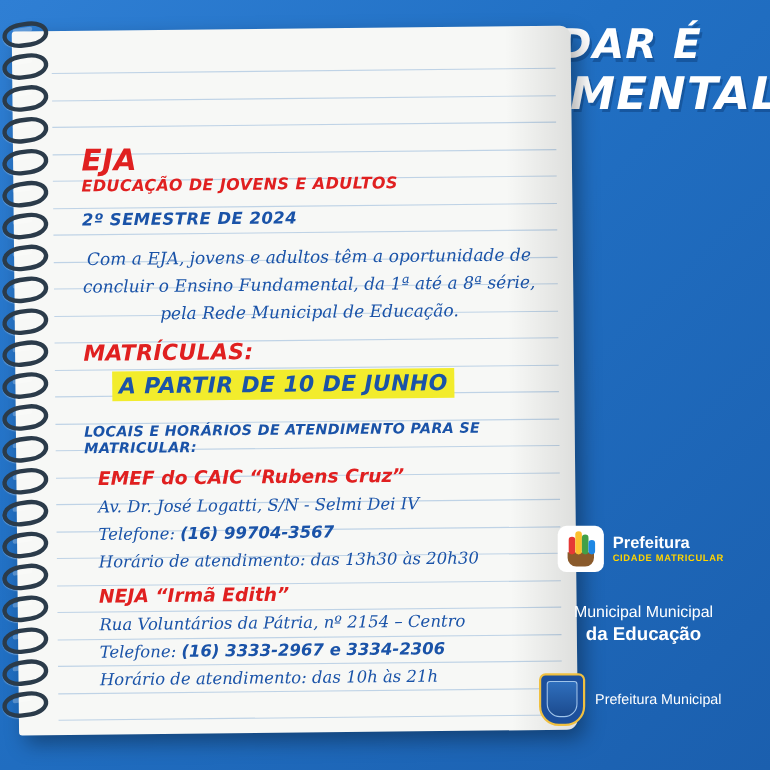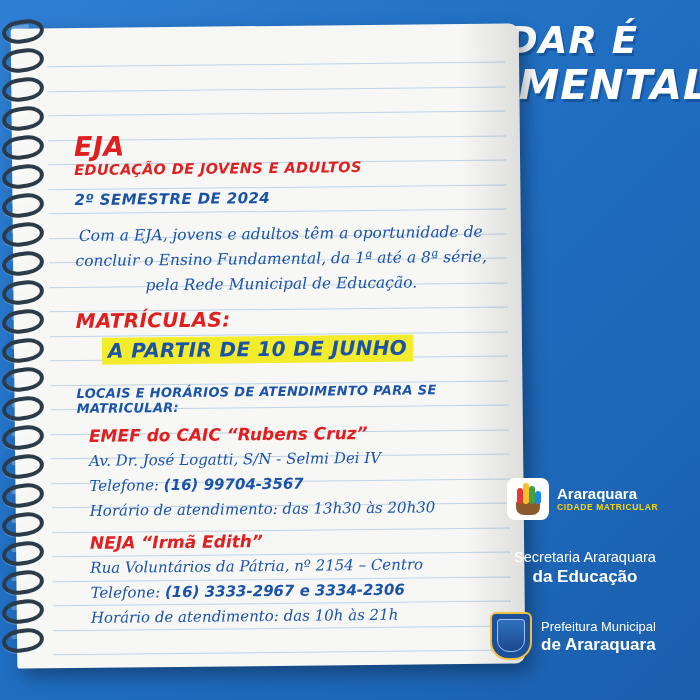--- a/index.html
+++ b/index.html
@@ -406,33 +406,32 @@
 
   <div class="edu-logo">
     <div class="edu-mark">
       <div class="cup"></div>
       <div class="p" style="left:10px;height:16px;background:#e53935;"></div>
       <div class="p" style="left:16px;height:21px;background:#fbc02d;"></div>
       <div class="p" style="left:22px;height:18px;background:#43a047;"></div>
       <div class="p" style="left:28px;height:13px;background:#1e88e5;"></div>
     </div>
     <div class="edu-text">
-      <div class="t1">Araraquara</div>
+      <div class="t1">Prefeitura</div>
       <div class="t2">CIDADE MATRICULAR</div>
     </div>
   </div>
 
   <div class="sec">
-    <div>Secretaria Araraquara</div>
+    <div>Municipal Municipal</div>
     <b>da Educação</b>
   </div>
 
   <div class="pref">
     <div class="shield">
         <div class="inner"></div>
       </div>
     <div class="ptext">
       <div class="l1">Prefeitura Municipal</div>
-      <div class="l2">de Araraquara</div>
     </div>
   </div>
 
 </div>
 
 </body></html>

